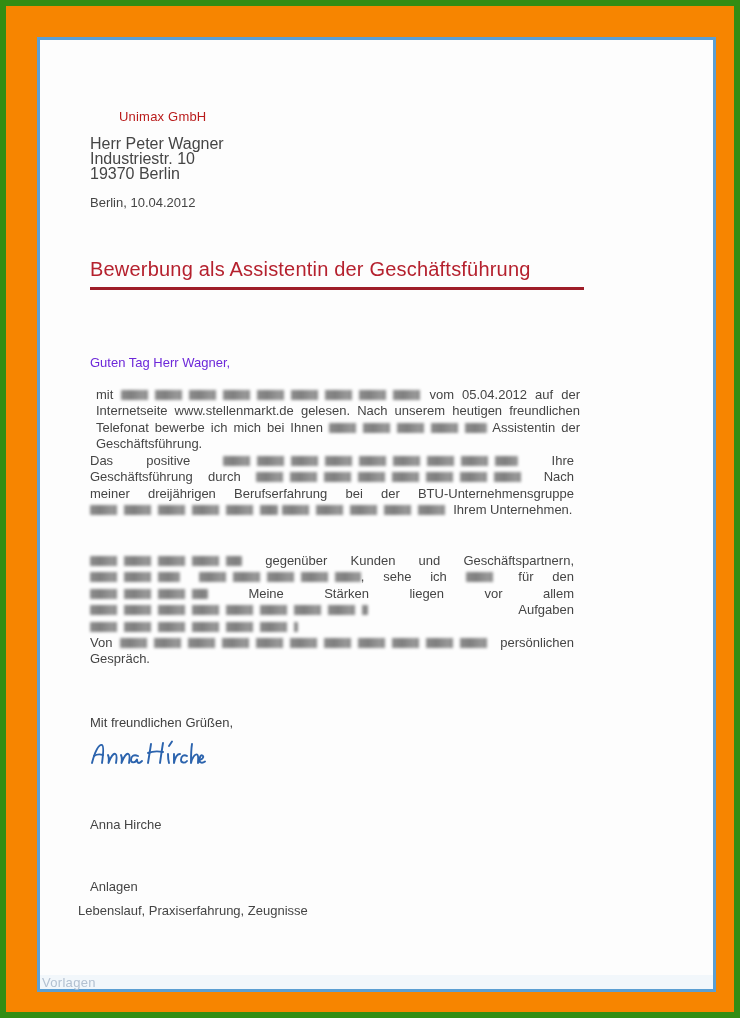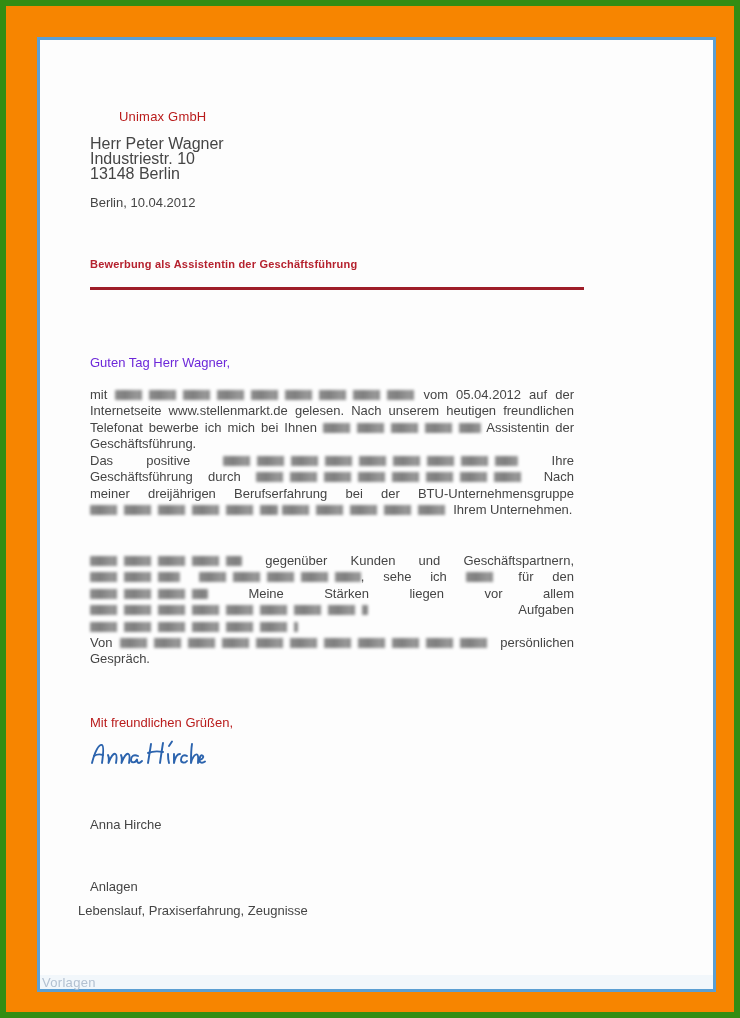--- a/index.html
+++ b/index.html
@@ -31,37 +31,37 @@
   .recipient{
     left:50px;top:96px;
     font-size:16px;color:#454545;line-height:15px;
   }
   .dateline{
     left:50px;top:155px;
     font-size:13px;color:#454545;
   }
   .subject{
     left:50px;top:218px;
-    font-size:11px;font-weight:bold;color:#b5212e;letter-spacing:.2px;
+    font-size:20px;font-weight:normal;color:#b5212e;letter-spacing:.2px;
   }
   .subject-rule{
     left:50px;top:247px;width:494px;height:3px;background:#9e1d28;
   }
   .greeting{
     left:50px;top:315px;
     font-size:13px;color:#6d28d9;
   }
   .para{
     left:50px;width:484px;
     font-size:13px;color:#454545;line-height:16.4px;
     text-align:justify;
   }
-  .p1{top:347px;} .p2{top:413px;} .p3{top:513px;} .p4{top:595px;}
+  .p1{top:347px;margin-left:6px;} .p2{top:413px;} .p3{top:513px;} .p4{top:595px;}
   .closing{
-    left:50px;top:675px;font-size:13px;color:#b91c1c;
+    left:50px;top:675px;font-size:13px;color:#404040;
   }
   .signature{
     left:48px;top:695px;width:122px;height:40px;
   }
   .typed-name{
     left:50px;top:741px;font-size:13px;color:#454545;margin-top:36px;
   }
   .anlagen{
     left:50px;top:839px;font-size:13px;color:#454545;
   }
@@ -90,21 +90,21 @@
 
 <div class="frame">
   <div class="orange">
     <div class="page">
 
       <div class="abs company">Unimax GmbH</div>
 
       <div class="abs recipient">
         <div>Herr Peter Wagner</div>
         <div>Industriestr. 10</div>
-        <div>13148 Berlin</div>
+        <div>19370 Berlin</div>
       </div>
 
       <div class="abs dateline">Berlin, 10.04.2012</div>
 
       <div class="abs subject">Bewerbung als Assistentin der Geschäftsführung</div>
       <div class="abs subject-rule"></div>
 
       <div class="abs greeting">Guten Tag Herr Wagner,</div>
 
       <div class="abs para p1">mit <span class="redact" style="width: 300px;"></span> vom 05.04.2012 auf der Internetseite www.stellenmarkt.de gelesen. Nach unserem heutigen freundlichen Telefonat bewerbe ich mich bei Ihnen <span class="redact" style="width: 158px;"></span> Assistentin der Geschäftsführung.</div>

